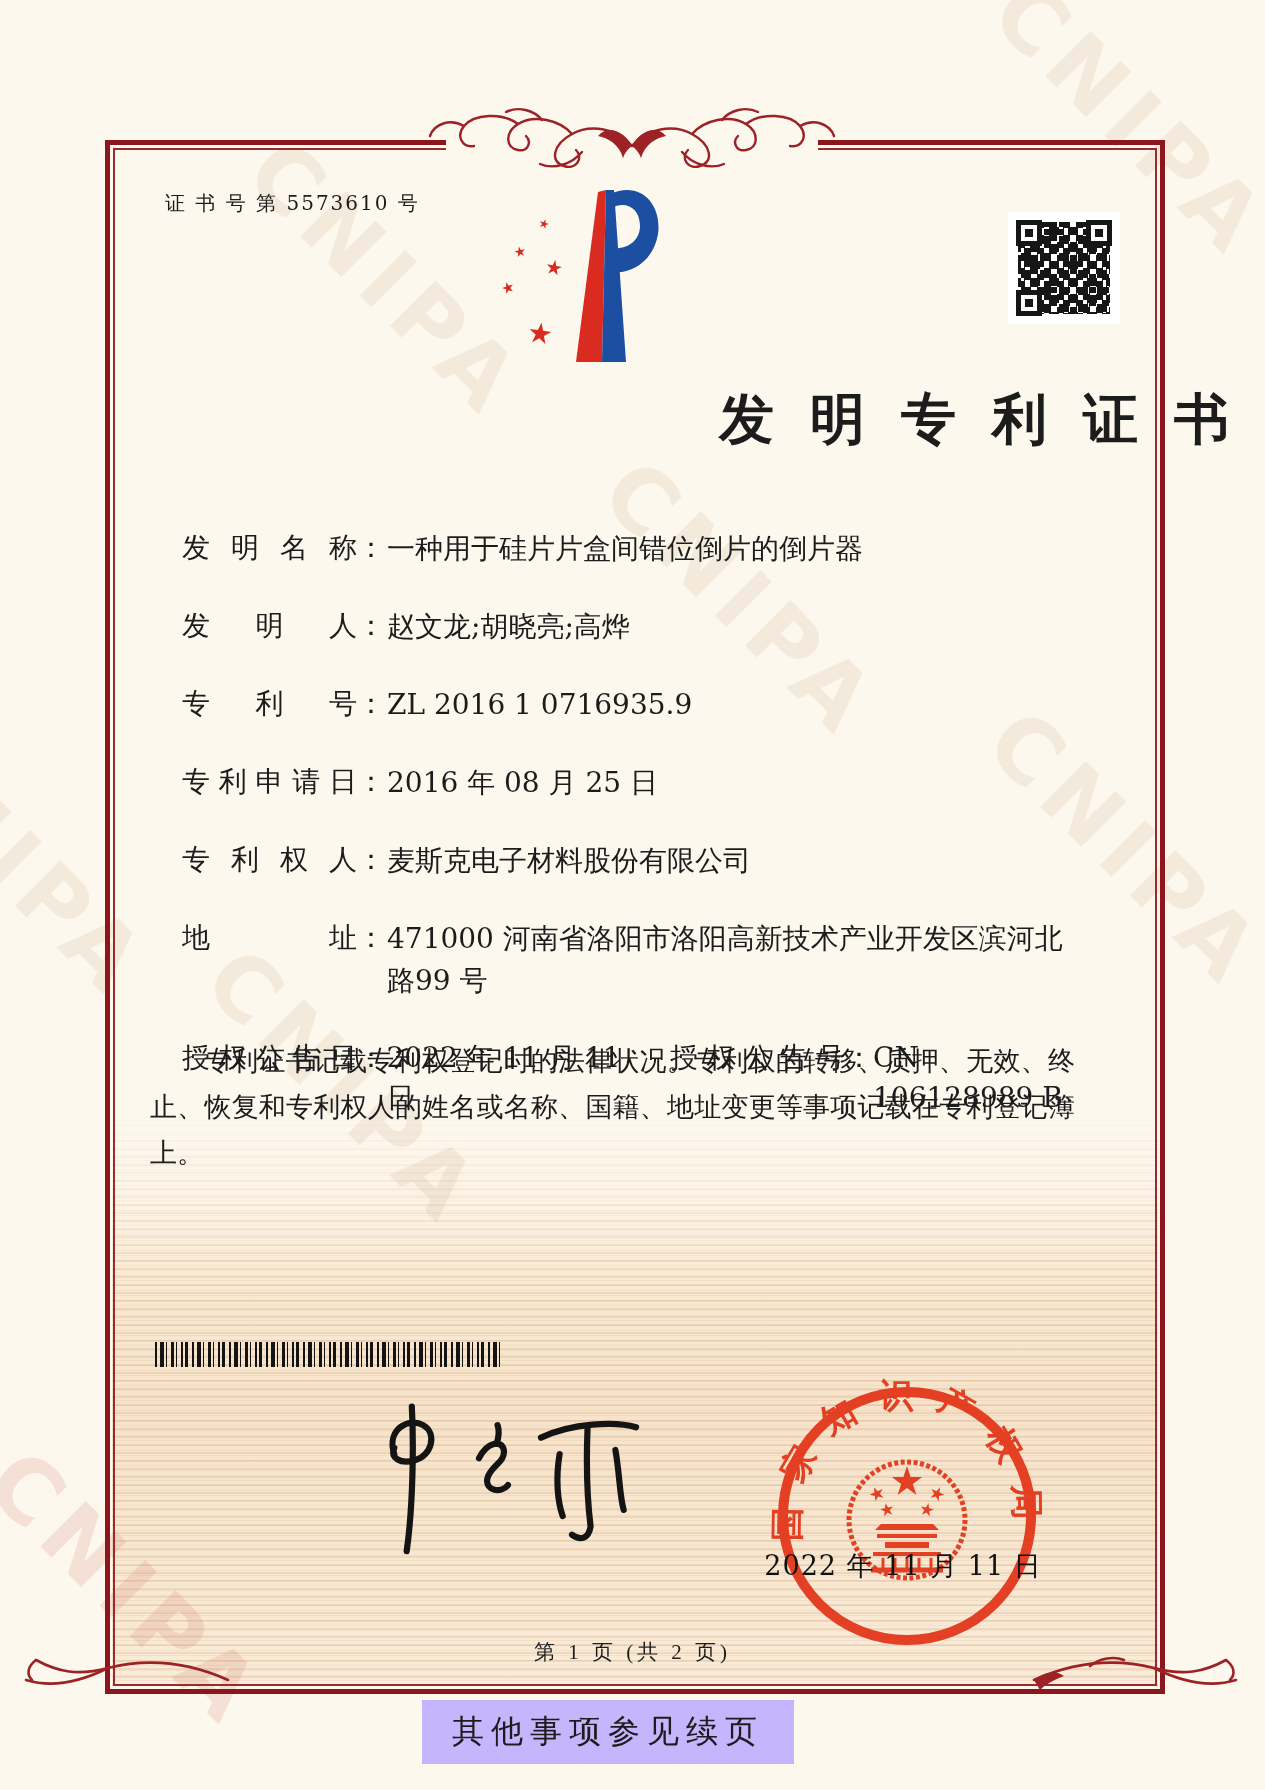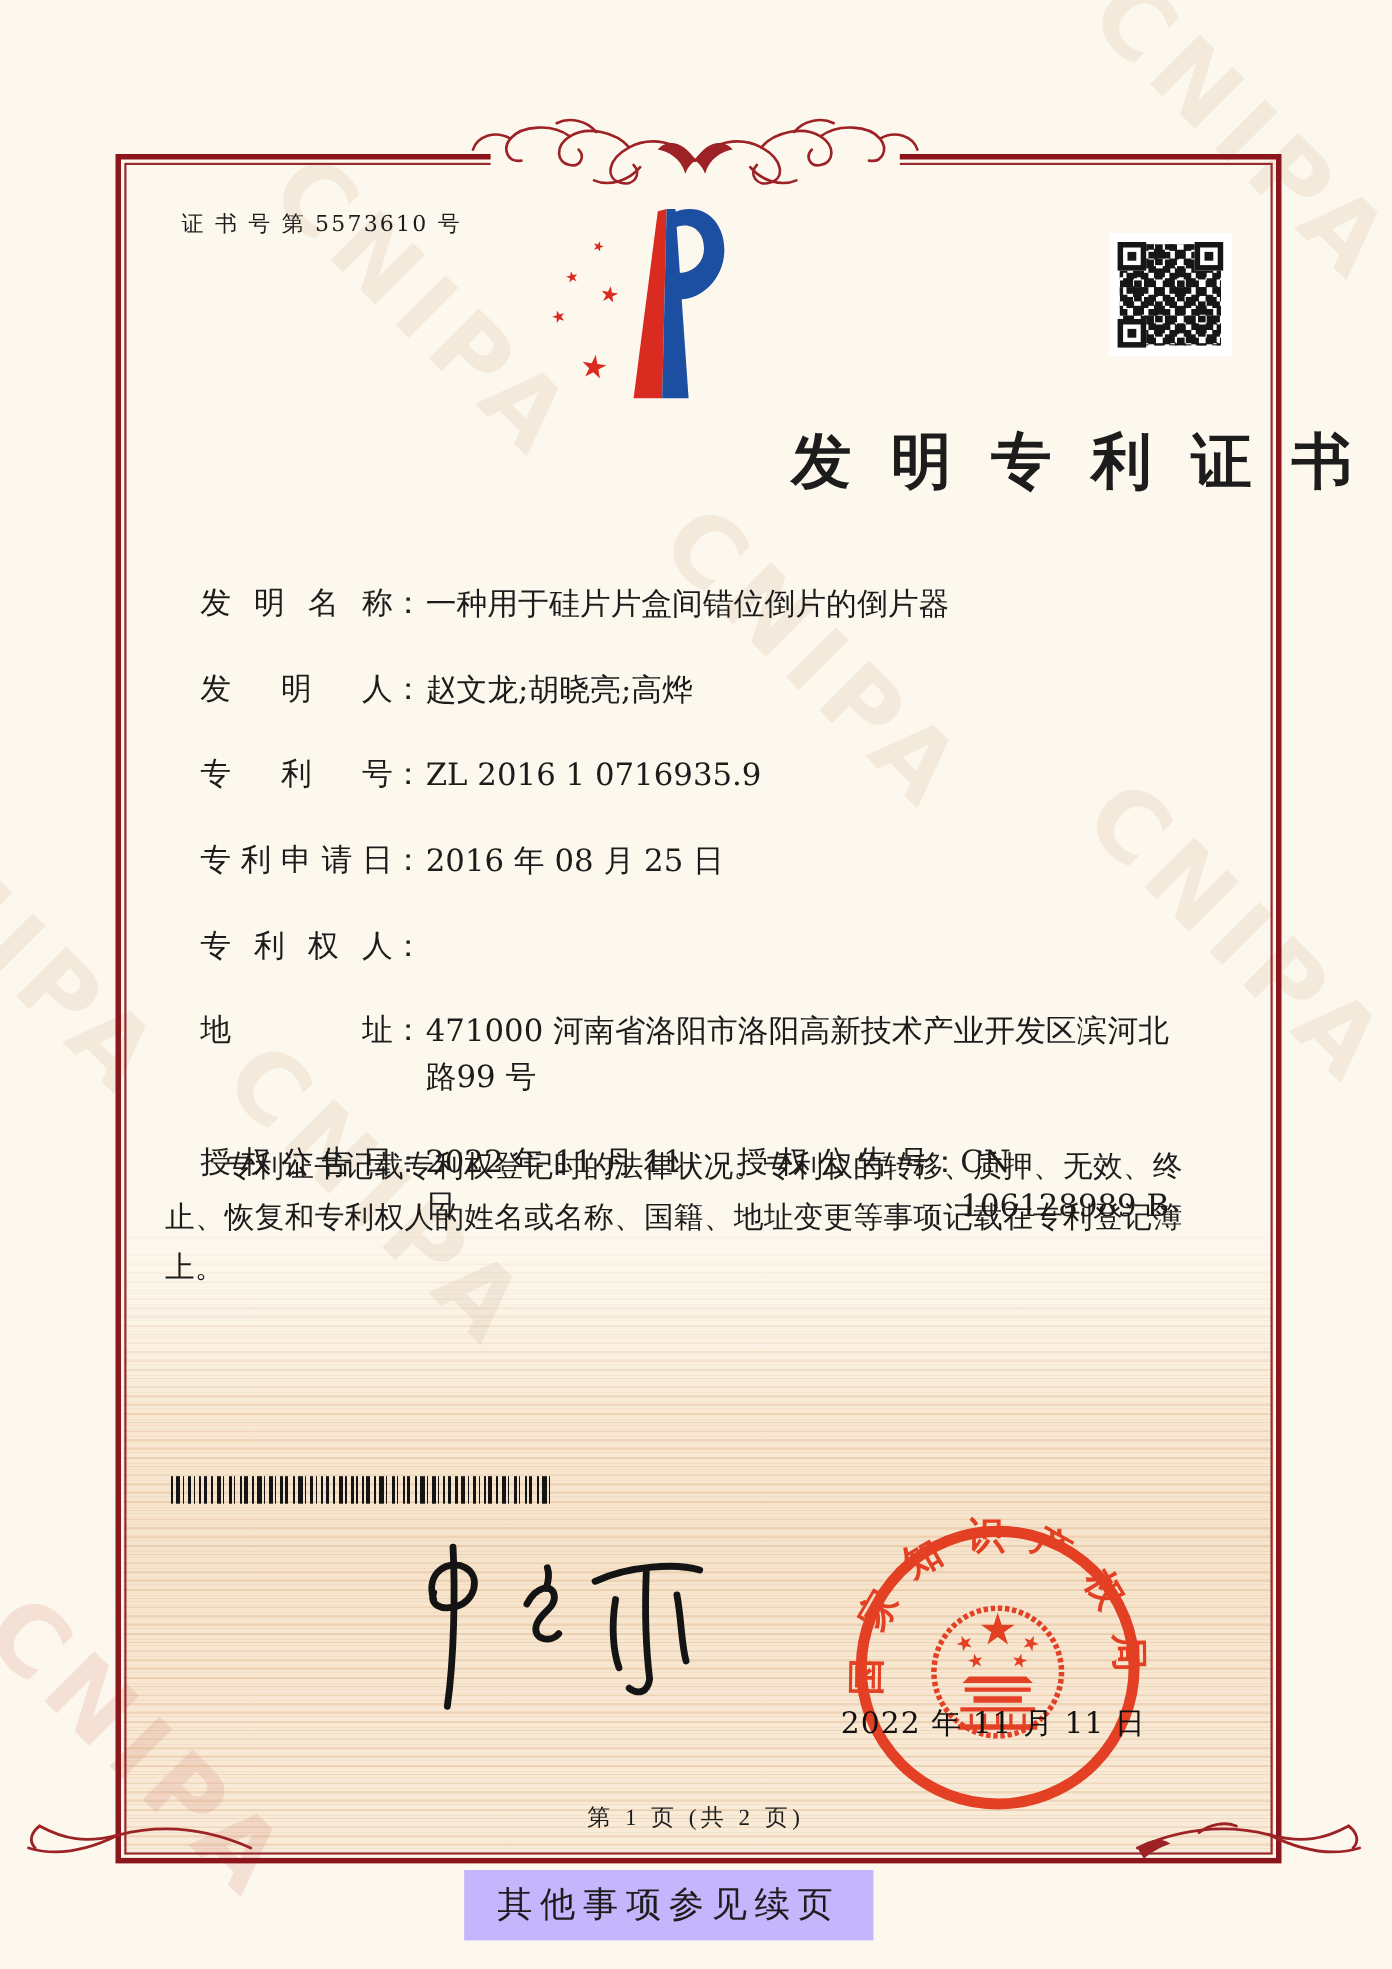--- a/index.html
+++ b/index.html
@@ -177,20 +177,21 @@
       <span class="f-value">ZL 2016 1 0716935.9</span>
     </div>
     <div class="field-row">
       <span class="f-label">专利申请日</span>
         <span class="f-colon">：</span>
       <span class="f-value">2016 年 08 月 25 日</span>
     </div>
     <div class="field-row">
       <span class="f-label">专利权人</span>
         <span class="f-colon">：</span>
+      <span class="f-value">麦斯克电子材料股份有限公司</span>
     </div>
     <div class="field-row">
       <span class="f-label">地址</span>
         <span class="f-colon">：</span>
       <span class="f-value">471000  河南省洛阳市洛阳高新技术产业开发区滨河北路99 号</span>
     </div>
     <div class="field-row auth-row">
       <span class="auth-group first">
         <span class="f-label">授权公告日</span>
           <span class="f-colon">：</span>

